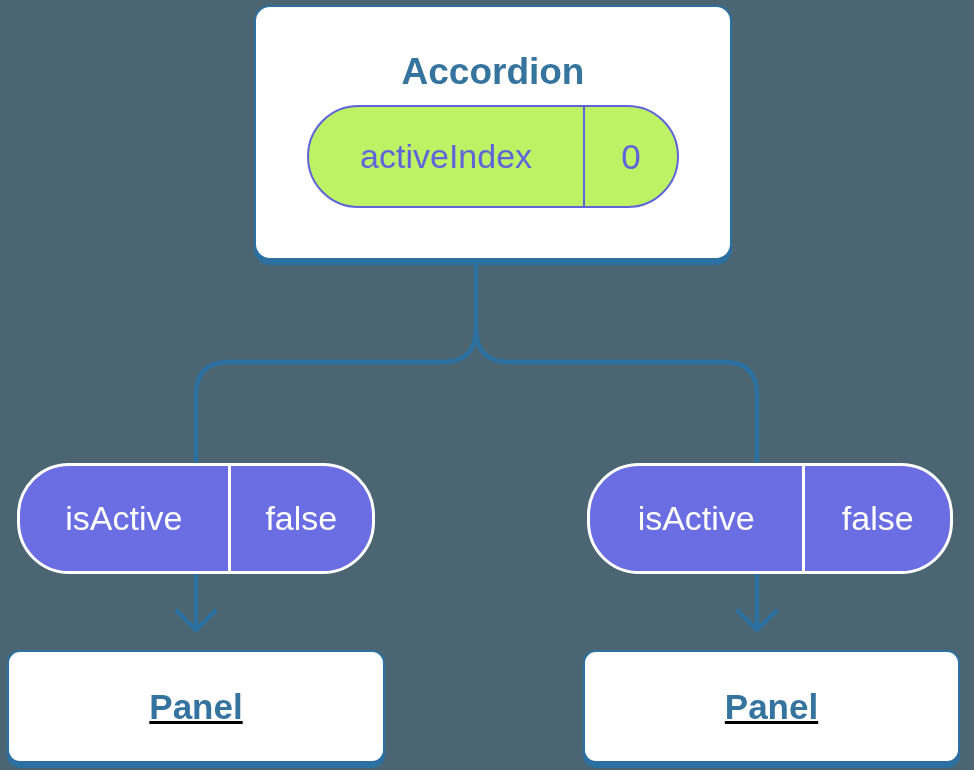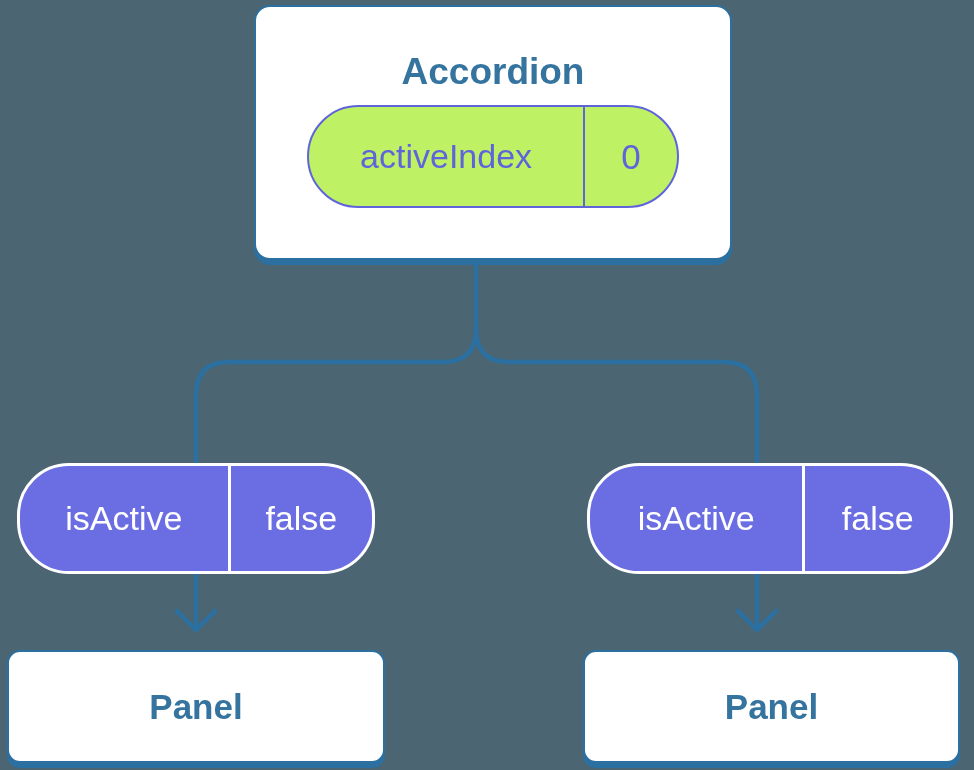--- a/index.html
+++ b/index.html
@@ -105,20 +105,21 @@
     font-size: 34px;
   }
 
   .node-panel {
     top: 650px;
     height: 113px;
     border-radius: 13px;
     display: flex;
     align-items: center;
     justify-content: center;
+    text-decoration: underline;
   }
   .node-panel .node-title { margin-top: 0; font-size: 35px; }
 
   .node-panel-left  { left: 7px;   width: 378px; }
   .node-panel-right { left: 583px; width: 377px; }
 </style>
 </head>
 <body>
 
 <div class="canvas">

